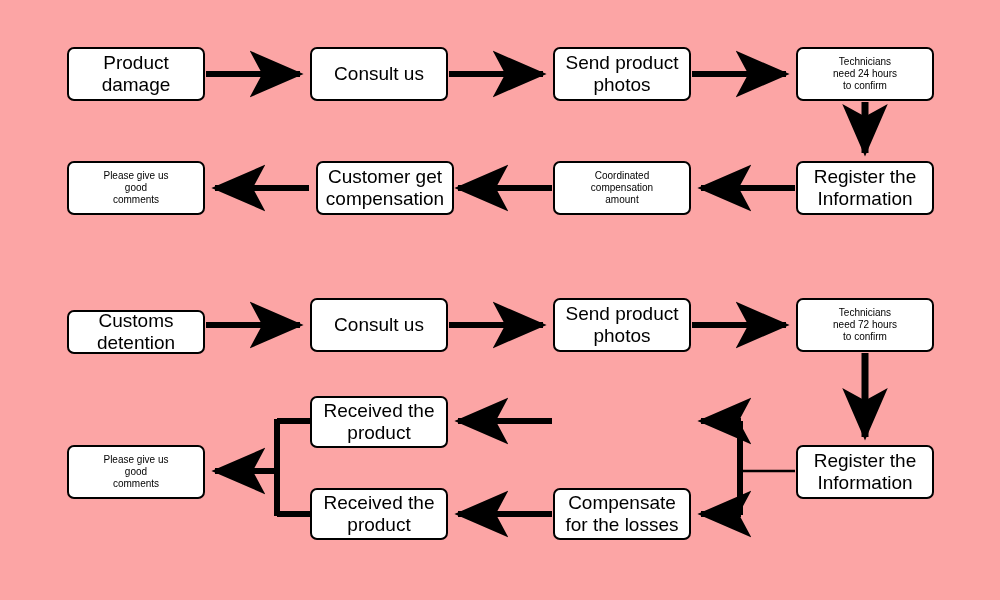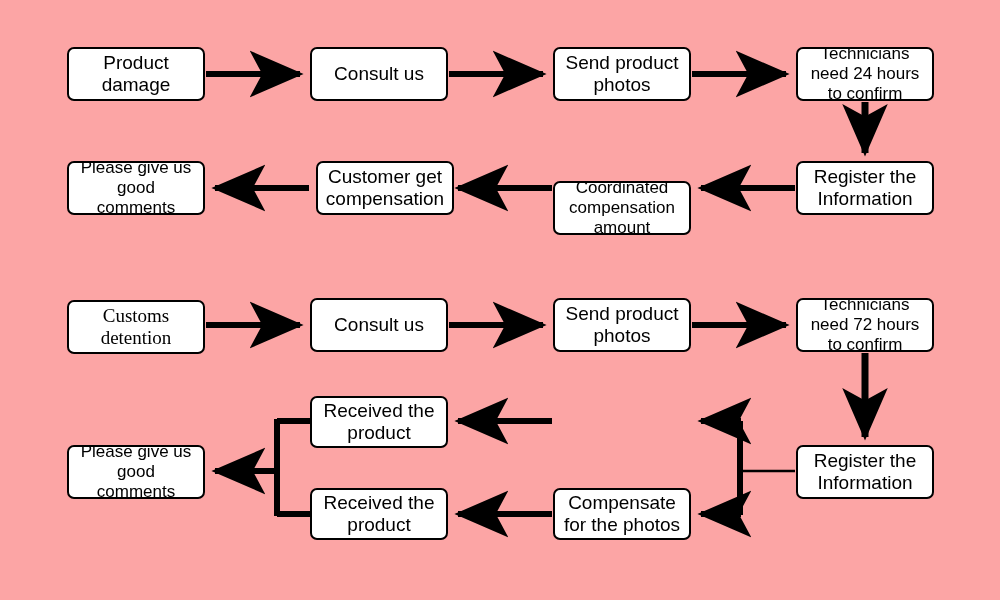--- a/index.html
+++ b/index.html
@@ -33,21 +33,21 @@
     display: flex;
     align-items: center;
     justify-content: center;
     text-align: center;
     color: #000000;
     line-height: 1.18;
     padding: 0 4px;
     z-index: 2;
   }
   .node.big   { font-size: 19px; }
-  .node.small { font-size: 17px; }
+  .node.small { font-size: 10px; }
   .node-label { display: block; white-space: pre-line; }
 </style>
 </head>
 <body>
 
 <div id="canvas">
 
   <svg id="flow-svg" viewBox="0 0 1000 600" xmlns="http://www.w3.org/2000/svg">
     <defs>
       <marker id="ah-right" markerWidth="9" markerHeight="9" refX="8.4" refY="4.5" orient="auto" markerUnits="strokeWidth">
@@ -106,38 +106,38 @@
     <span class="node-label">Technicians
 need 24 hours
 to confirm</span>
   </div>
 
   <div class="node big" style="left:796px; top:161px; width:138px; height:54px;">
     <span class="node-label">Register the
 Information</span>
   </div>
 
-  <div class="node small" style="left:553px; top:161px; width:138px; height:54px;margin-top:20px;">
+  <div class="node small" style="left:553px; top:161px; width:138px; height:54px;">
     <span class="node-label">Coordinated
 compensation
 amount</span>
   </div>
 
   <div class="node big" style="left:316px; top:161px; width:138px; height:54px;">
     <span class="node-label">Customer get
 compensation</span>
   </div>
 
   <div class="node small" style="left:67px; top:161px; width:138px; height:54px;">
     <span class="node-label">Please give us
 good
 comments</span>
   </div>
 
-  <div class="node big" style="left:67px; top:300px; width:138px; height:54px;font-family:Liberation Serif, serif;">
+  <div class="node big" style="left:67px; top:310px; width:138px; height:44px;">
     <span class="node-label">Customs
 detention</span>
   </div>
 
   <div class="node big" style="left:310px; top:298px; width:138px; height:54px;">
     <span class="node-label">Consult us</span>
   </div>
 
   <div class="node big" style="left:553px; top:298px; width:138px; height:54px;">
     <span class="node-label">Send product
@@ -151,21 +151,21 @@
   </div>
 
   <div class="node big" style="left:796px; top:445px; width:138px; height:54px;">
     <span class="node-label">Register the
 Information</span>
   </div>
 
 
   <div class="node big" style="left:553px; top:488px; width:138px; height:52px;">
     <span class="node-label">Compensate
-for the photos</span>
+for the losses</span>
   </div>
 
   <div class="node big" style="left:310px; top:396px; width:138px; height:52px;">
     <span class="node-label">Received the
 product</span>
   </div>
 
   <div class="node big" style="left:310px; top:488px; width:138px; height:52px;">
     <span class="node-label">Received the
 product</span>

